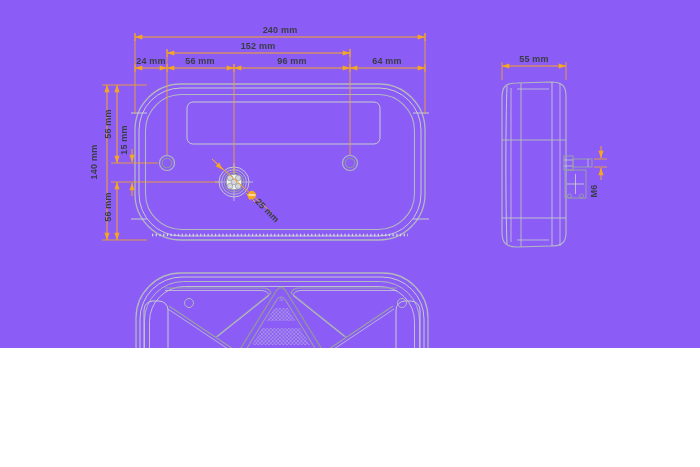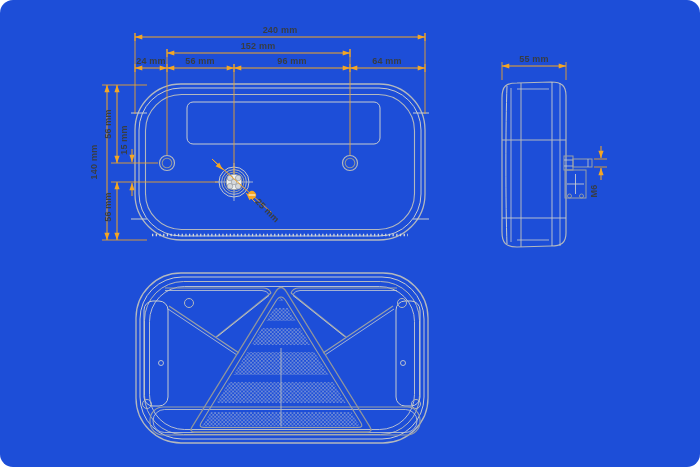--- a/index.html
+++ b/index.html
@@ -1,17 +1,17 @@
 <!DOCTYPE html>
 <html><head>
 <meta charset="utf-8">
 <style>
   html,body{margin:0;padding:0;background:#ffffff;}
-  .stage{position:relative;width:700px;height:467px;background:#1d4ed8;overflow:hidden;
-         font-family:"Liberation Sans", sans-serif;border-radius:13px;}
+  .stage{position:relative;width:700px;height:348px;background:#8b5cf6;overflow:hidden;
+         font-family:"Liberation Sans", sans-serif;}
   svg{display:block;}
   text.dim{font-family:"Liberation Sans","DejaVu Sans",sans-serif;font-size:9px;font-weight:bold;
            fill:#383D43;letter-spacing:.2px;}
   .oline{stroke:#F5A623;stroke-width:1;fill:none;}
   .oext{stroke:#F5A623;stroke-width:1;fill:none;opacity:.85;}
   .g1{stroke:#B3B8BE;fill:none;}
   .g2{stroke:#C6CBD0;fill:none;}
   .g3{stroke:#9AA0A6;fill:none;}
   .g4{stroke:#8F959C;fill:none;}
 </style>

